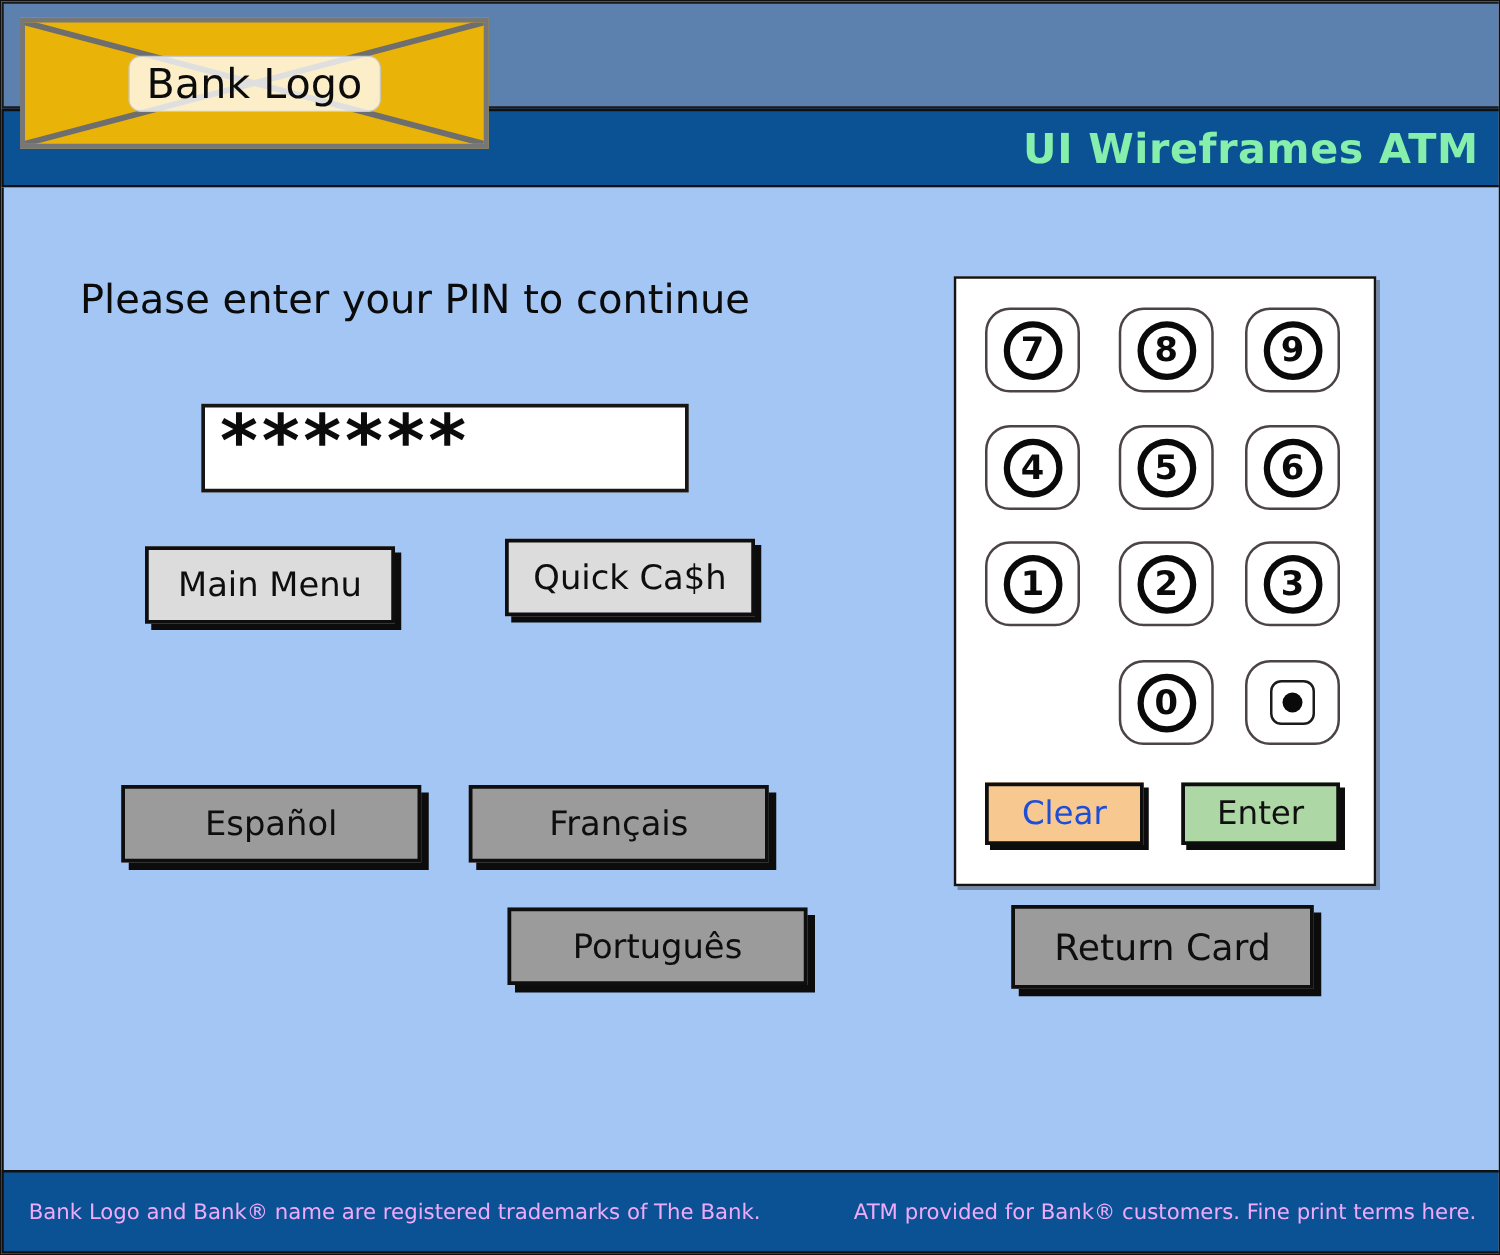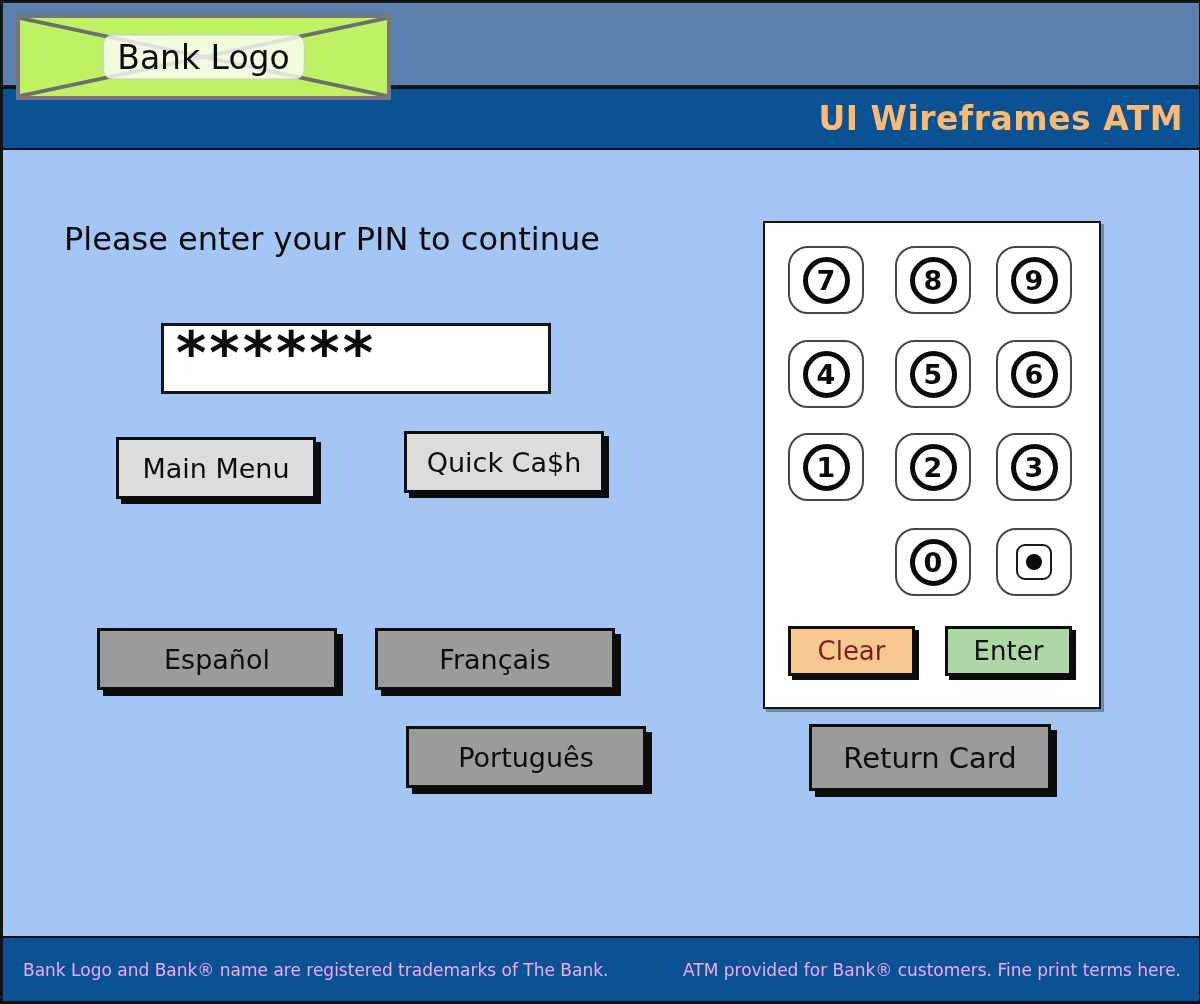--- a/index.html
+++ b/index.html
@@ -15,28 +15,28 @@
   .band-top{
     position:absolute; left:0; top:0; width:1200px; height:86px;
     background:var(--header-band,#5d81ae); border:2px solid #1a1a1a;
   }
   .band-title{
     position:absolute; left:0; top:86px; width:1200px; height:63px;
     background:var(--title-band,#0b5294); border:2px solid #111;
     display:flex; align-items:center; justify-content:flex-end;
   }
   .app-title{
-    color:#fdba74; font-weight:bold; font-size:33px; letter-spacing:0.5px;
+    color:#86efac; font-weight:bold; font-size:33px; letter-spacing:0.5px;
     padding-right:16px;
   }
 
   
   .logo-box{
-    position:absolute; left:15px; top:13px; width:375px; height:86px;
-    background:#bef264; border:4px solid #777; z-index:5;padding-left:16px;
+    position:absolute; left:15px; top:13px; width:375px; height:105px;
+    background:#eab308; border:4px solid #777; z-index:5;padding-left:16px;
   }
   .logo-box svg{ position:absolute; left:0; top:0; width:100%; height:100%; }
   .logo-label{
     position:absolute; left:50%; top:50%; transform:translate(-50%,-50%);
     background:rgba(255,255,255,0.78); border:1px solid #c9c9c9; border-radius:10px;
     padding:2px 14px; font-size:33px; color:#0c0c0c; white-space:nowrap;
   }
 
   
   .main-bg{
@@ -93,21 +93,21 @@
   .k-1{left:23px; top:210px;} .k-2{left:130px; top:210px;} .k-3{left:231px; top:210px;}
   .k-0{left:130px; top:305px;} .k-dot{left:231px; top:305px;}
   .dot-inner{
     width:36px; height:36px; border:2px solid #1b1b1b; border-radius:9px;
     display:flex; align-items:center; justify-content:center; background:#fff;
   }
   .dot-inner .dot{ width:16px; height:16px; background:#0a0a0a; border-radius:50%; }
   .btn-clear{
     left:23px; top:403px; width:127px; height:50px; position:absolute;
     background:var(--clear-bg,#f8c891); border:3px solid #0e0e0e; box-shadow:4px 4px 0 #0c0c0c;
-    display:flex; align-items:center; justify-content:center; font-size:26px; color:#7f1d1d; cursor:pointer;
+    display:flex; align-items:center; justify-content:center; font-size:26px; color:#1d4ed8; cursor:pointer;
   }
   .btn-enter{
     left:180px; top:403px; width:127px; height:50px; position:absolute;
     background:var(--enter-bg,#aed7a6); border:3px solid #0e0e0e; box-shadow:4px 4px 0 #0c0c0c;
     display:flex; align-items:center; justify-content:center; font-size:26px; color:#101010; cursor:pointer;
   }
 
   
   .footer{
     position:absolute; left:0; top:935px; width:1200px; height:67px;

